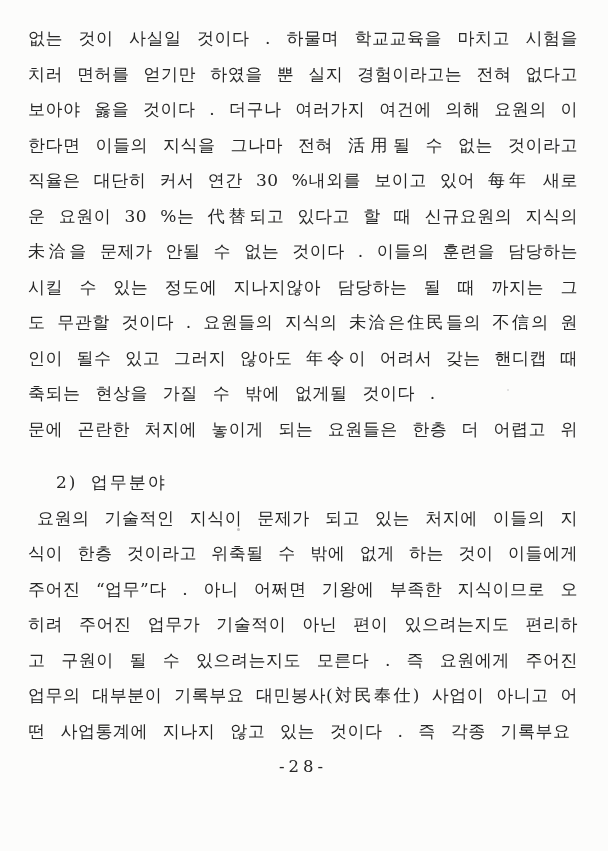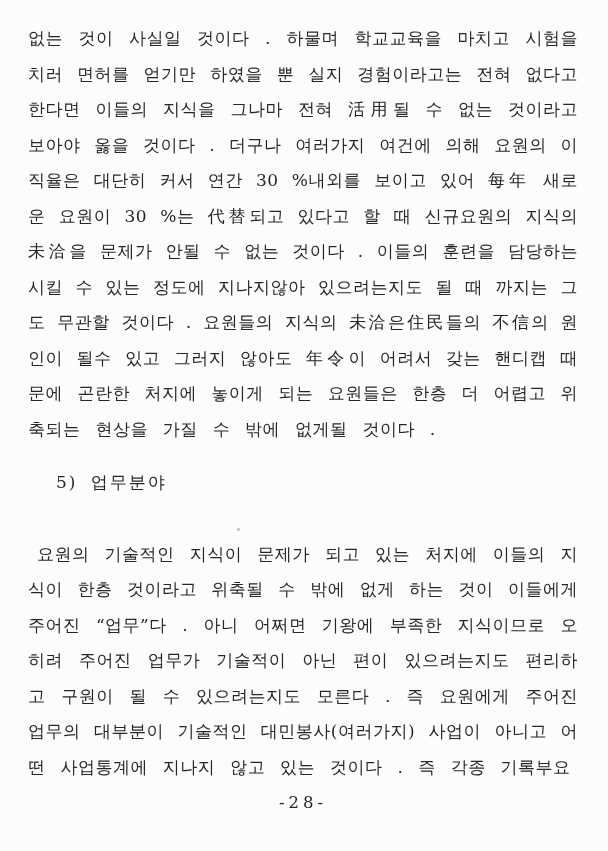--- a/index.html
+++ b/index.html
@@ -30,21 +30,20 @@
     word-spacing: 4px;
     white-space: nowrap;
   }
   .line.partial {
     text-align: left;
     text-align-last: left;
     word-spacing: 9px;
   }
   .line.indent {
     padding-left: 9px;
-    margin-top: 36px;
   }
   .heading {
     line-height: 35.5px;
     height: 35.5px;
     margin-top: 18px;
     padding-left: 28px;
     text-align: left;
     text-align-last: left;
     word-spacing: 6px;
     letter-spacing: 2px;
@@ -72,39 +71,39 @@
 
 <div class="page">
 
   <div class="speck s1"></div>
   <div class="speck s2"></div>
   <div class="speck s3"></div>
 
   <div>
     <div class="line">없는 것이 사실일 것이다 . 하물며 학교교육을 마치고 시험을</div>
     <div class="line">치러 면허를 얻기만 하였을 뿐 실지 경험이라고는 전혀 없다고</div>
+    <div class="line">보아야 옳을 것이다 . 더구나 여러가지 여건에 의해 요원의 이</div>
     <div class="line">한다면 이들의 지식을 그나마 전혀 活用될 수 없는 것이라고</div>
-    <div class="line">보아야 옳을 것이다 . 더구나 여러가지 여건에 의해 요원의 이</div>
     <div class="line">직율은 대단히 커서 연간 30 %내외를 보이고 있어 每年 새로</div>
     <div class="line">운 요원이 30 %는 代替되고 있다고 할 때 신규요원의 지식의</div>
     <div class="line">未洽을 문제가 안될 수 없는 것이다 . 이들의 훈련을 담당하는</div>
-    <div class="line">시킬 수 있는 정도에 지나지않아 있으려는지도 될 때 까지는 그</div>
+    <div class="line">시킬 수 있는 정도에 지나지않아 담당하는 될 때 까지는 그</div>
     <div class="line">도 무관할 것이다 . 요원들의 지식의 未洽은住民들의 不信의 원</div>
     <div class="line">인이 될수 있고 그러지 않아도 年令이 어려서 갖는 핸디캡 때</div>
+    <div class="line partial">축되는 현상을 가질 수 밖에 없게될 것이다 .</div>
     <div class="line">문에 곤란한 처지에 놓이게 되는 요원들은 한층 더 어렵고 위</div>
-    <div class="line partial">축되는 현상을 가질 수 밖에 없게될 것이다 .</div>
   </div>
 
-  <div class="heading">5) 업무분야</div>
+  <div class="heading">2) 업무분야</div>
 
   <div>
     <div class="line indent">요원의 기술적인 지식이 문제가 되고 있는 처지에 이들의 지</div>
     <div class="line">식이 한층 것이라고 위축될 수 밖에 없게 하는 것이 이들에게</div>
     <div class="line">주어진 “업무”다 . 아니 어쩌면 기왕에 부족한 지식이므로 오</div>
     <div class="line">히려 주어진 업무가 기술적이 아닌 편이 있으려는지도 편리하</div>
     <div class="line">고 구원이 될 수 있으려는지도 모른다 . 즉 요원에게 주어진</div>
-    <div class="line">업무의 대부분이 기술적인 대민봉사(여러가지) 사업이 아니고 어</div>
+    <div class="line">업무의 대부분이 기록부요 대민봉사(対民奉仕) 사업이 아니고 어</div>
     <div class="line partial">떤 사업통계에 지나지 않고 있는 것이다 . 즉 각종 기록부요</div>
   </div>
 
   <div class="page-number">-28-</div>
 
 </div>
 
 </body></html>

